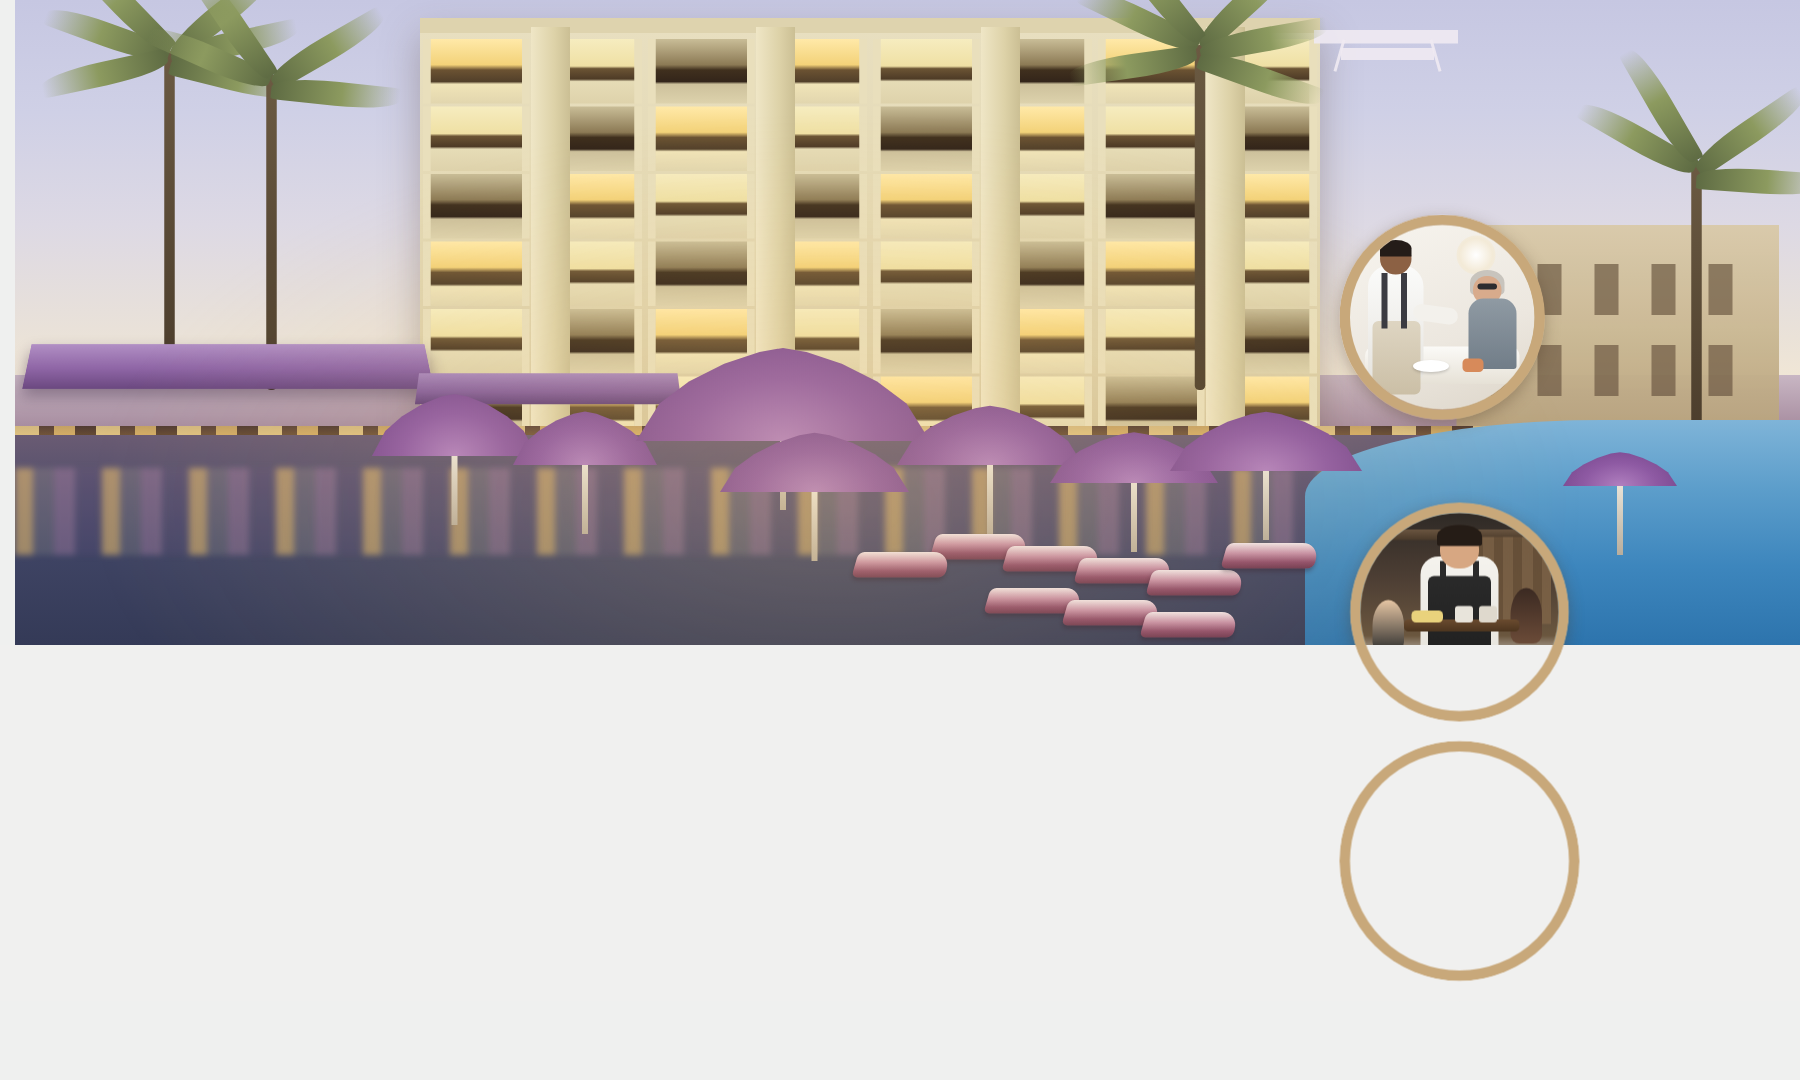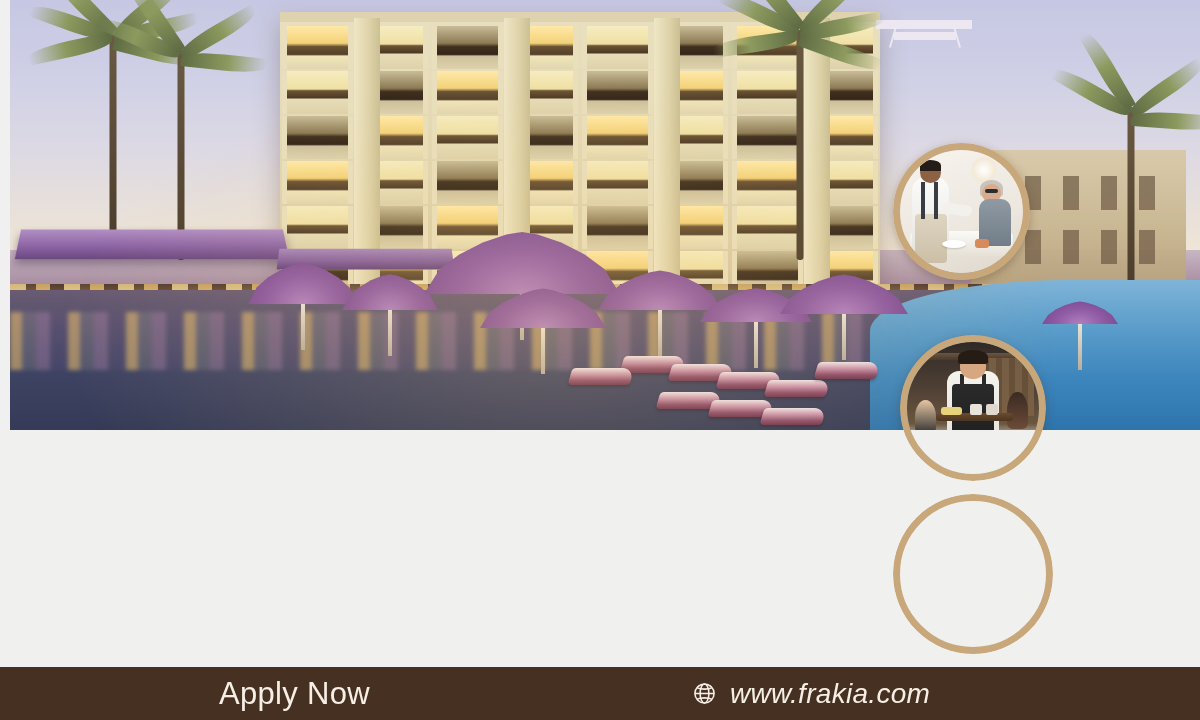--- a/index.html
+++ b/index.html
@@ -513,27 +513,14 @@
   </div>
 
   <div class="content">
     
 
     
 
     
   </div>
 
-  <div class="footer">
-    <div class="apply">Apply Now</div>
-    <div class="siteWrap">
-      <svg class="globe" viewBox="0 0 24 24" fill="none" stroke="#f6efe6" stroke-width="1.5">
-        <circle cx="12" cy="12" r="9.2"></circle>
-        <ellipse cx="12" cy="12" rx="4.2" ry="9.2"></ellipse>
-        <line x1="2.8" y1="12" x2="21.2" y2="12"></line>
-        <path d="M4.6 6.4 C8 8.3 16 8.3 19.4 6.4"></path>
-        <path d="M4.6 17.6 C8 15.7 16 15.7 19.4 17.6"></path>
-      </svg>
-      <span class="site">www.frakia.com</span>
-    </div>
-  </div>
 
 </div>
 
 </body></html>

